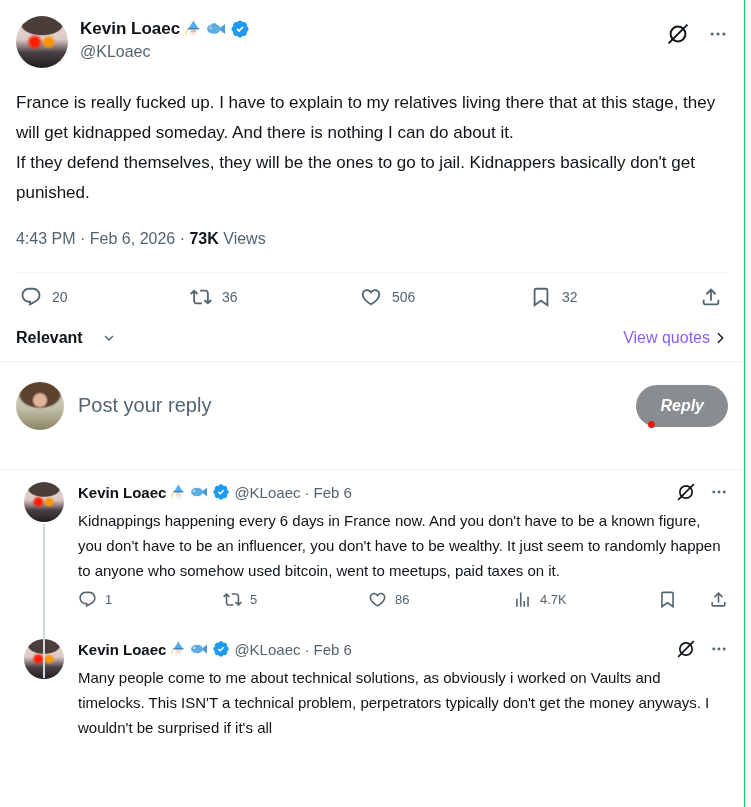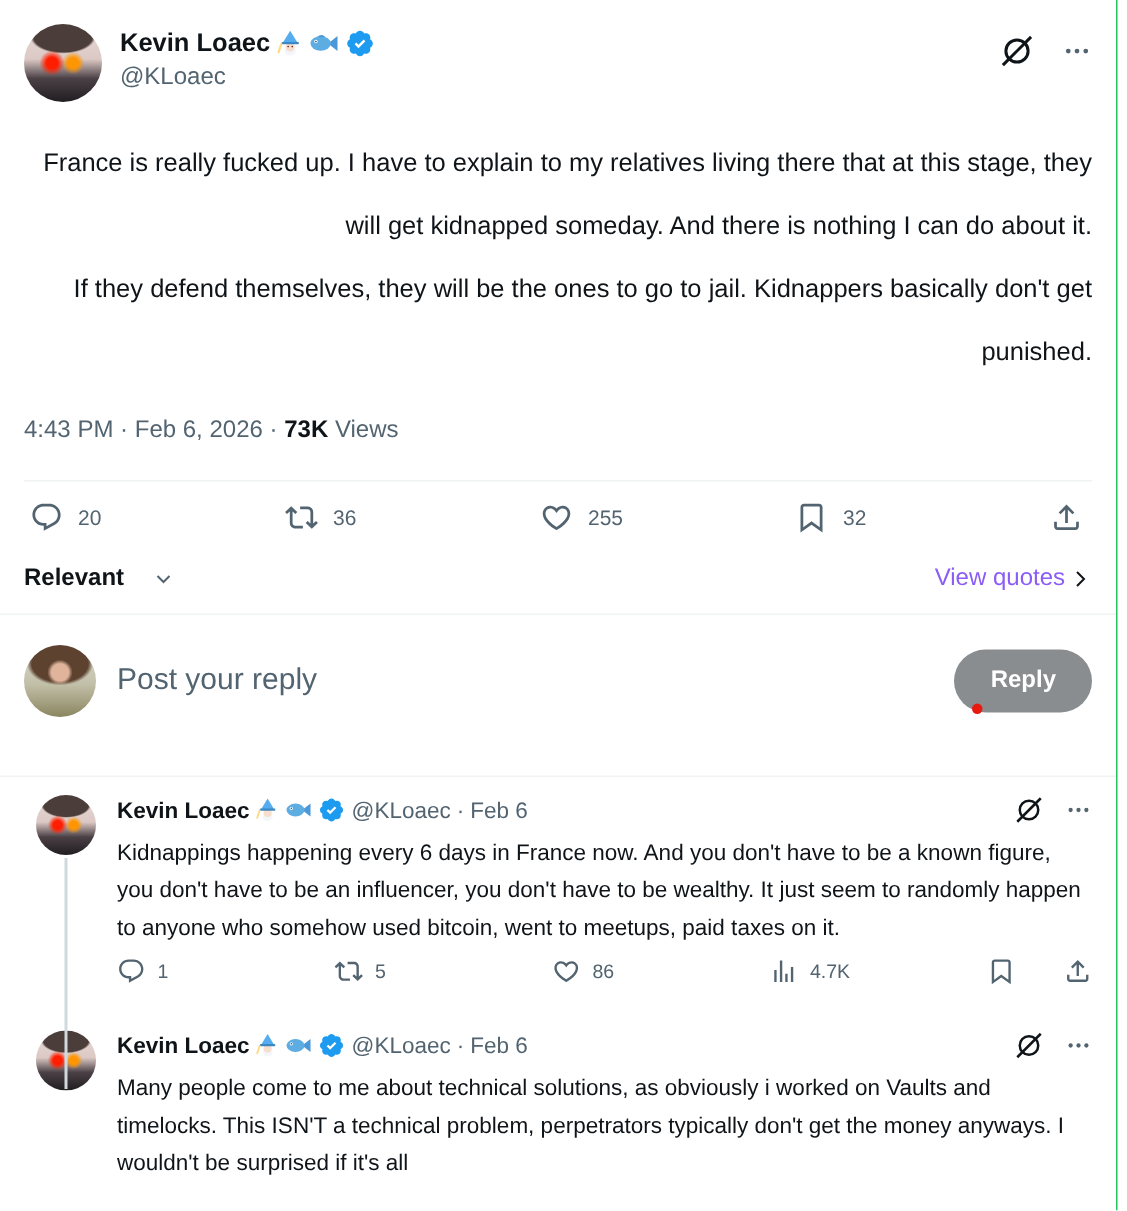--- a/index.html
+++ b/index.html
@@ -28,22 +28,22 @@
       radial-gradient(ellipse 46% 30% at 50% 26%, #5d4230 0 85%, rgba(93,66,48,0) 100%),
       linear-gradient(180deg, #d9dacf 0%, #c2bfa8 55%, #8a8560 100%);
   }
   .name-block { margin-left: 12px; padding-top: 3px; }
   .name-row { display: flex; align-items: center; gap: 4px; }
   .display-name { font-size: 17px; font-weight: 700; color: #0f1419; }
   .handle { font-size: 16px; color: #536471; margin-top: 4px; }
   .header-actions { margin-left: auto; display: flex; align-items: center; gap: 18px; padding-top: 6px; }
 
   .tweet-text {
-    margin-top: 20px; font-size: 17px; line-height: 42px;
-    white-space: pre-line; color: #0f1419; max-width: 719px; text-align: right;
+    margin-top: 20px; font-size: 17px; line-height: 30px;
+    white-space: pre-line; color: #0f1419; max-width: 719px;
   }
   .time-row { margin-top: 22px; font-size: 16px; color: #536471; }
   .time-row .views-count { color: #0f1419; font-weight: 700; }
 
   .divider-inset { border-bottom: 1px solid #eff3f4; margin-top: 24px; }
   .divider-full { border-bottom: 1px solid #eff3f4; }
 
   .engage-bar { display: flex; align-items: center; height: 48px; padding: 0 6px 0 4px; gap: 40px; }
   .engage-group { display: flex; align-items: center; gap: 10px; flex: 1; color: #536471; }
   .engage-group.fixed { flex: none; }
@@ -53,21 +53,21 @@
   .sort-label { font-size: 16px; font-weight: 700; color: #0f1419; display: flex; align-items: center; gap: 18px; }
   .view-quotes { margin-left: auto; font-size: 16px; color: #8b5cf6; display: flex; align-items: center; gap: 2px; cursor: pointer; }
 
   
   .composer { height: 107px; padding: 20px 16px 0 16px; display: flex; align-items: flex-start; position: relative; }
   .avatar-md { width: 48px; height: 48px; border-radius: 50%; flex: none; }
   .composer-placeholder { margin-left: 14px; font-size: 20px; color: #536471; padding-top: 12px; }
   .reply-btn {
     margin-left: auto; background: #8a8d90; color: #ffffff; border: none;
     font-family: inherit; font-size: 16px; font-weight: 700;
-    border-radius: 21px; height: 42px; padding: 0 24px; margin-top: 3px; cursor: default;
+    border-radius: 21px; height: 42px; padding: 0 24px; margin-top: 3px; cursor: default; font-style: italic;
   }
   .red-dot { position: absolute; left: 648px; top: 59px; width: 7px; height: 7px; border-radius: 50%; }
 
   
   .replies { position: relative; }
   .thread-line { position: absolute; left: 43px; top: 54px; width: 2px; height: 154px; background: #cfd9de; }
   .reply { display: flex; padding: 12px 16px 0 24px; }
   .reply-avatar-col { width: 54px; flex: none; }
   .avatar-sm { width: 40px; height: 40px; border-radius: 50%; }
   .reply-body { flex: 1; min-width: 0; }
@@ -175,21 +175,21 @@
             </svg>
         </span>
         <span class="count">36</span>
       </div>
       <div class="engage-group">
         <span class="icon">
           <svg width="22" height="22" viewBox="0 0 24 24" fill="#536471">
               <path d="M16.697 5.5c-1.222-.06-2.679.51-3.89 2.16l-.805 1.09-.806-1.09C9.984 6.01 8.526 5.44 7.304 5.5c-1.243.07-2.349.78-2.91 1.91-.552 1.12-.633 2.78.479 4.82 1.074 1.97 3.257 4.27 7.129 6.61 3.87-2.34 6.052-4.64 7.126-6.61 1.111-2.04 1.03-3.7.477-4.82-.561-1.13-1.666-1.84-2.908-1.91zm4.187 7.69c-1.351 2.48-4.001 5.12-8.379 7.67l-.503.3-.504-.3c-4.379-2.55-7.029-5.19-8.382-7.67-1.36-2.5-1.41-4.86-.514-6.67.887-1.79 2.647-2.91 4.601-3.01 1.651-.09 3.368.56 4.798 2.01 1.429-1.45 3.146-2.1 4.796-2.01 1.954.1 3.714 1.22 4.601 3.01.896 1.81.846 4.17-.514 6.67z"></path>
             </svg>
         </span>
-        <span class="count">255</span>
+        <span class="count">506</span>
       </div>
       <div class="engage-group">
         <span class="icon">
           <svg width="22" height="22" viewBox="0 0 24 24" fill="#536471">
               <path d="M4 4.5C4 3.12 5.119 2 6.5 2h11C18.881 2 20 3.12 20 4.5v18.44l-8-5.71-8 5.71V4.5zM6.5 4c-.276 0-.5.22-.5.5v14.56l6-4.29 6 4.29V4.5c0-.28-.224-.5-.5-.5h-11z"></path>
             </svg>
         </span>
         <span class="count">32</span>
       </div>
       <div class="engage-group fixed">

